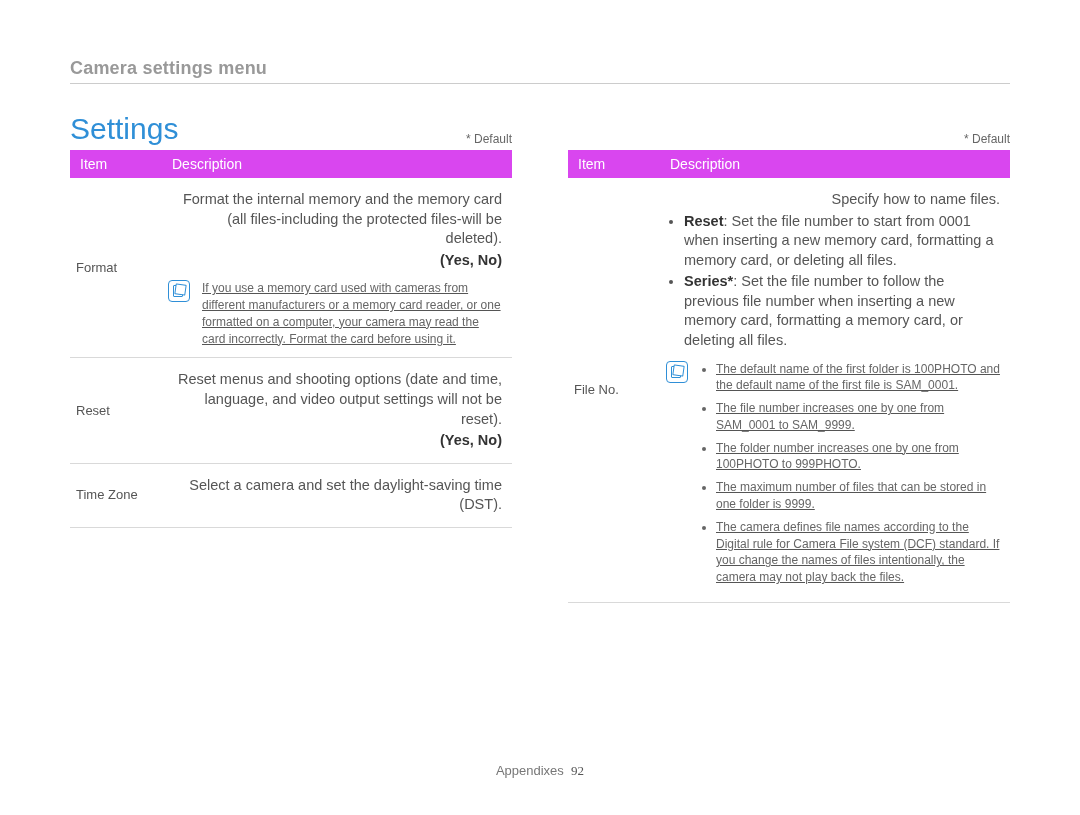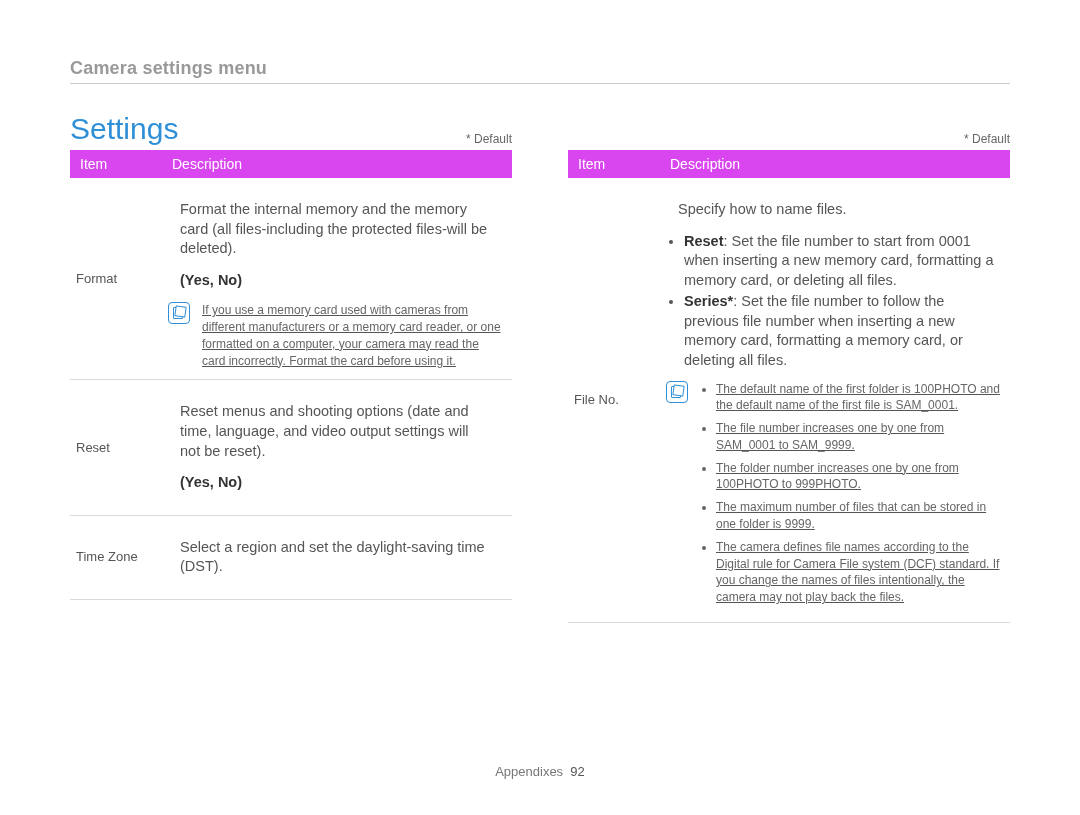--- a/index.html
+++ b/index.html
@@ -66,21 +66,21 @@
     color: #555;
     line-height: 1.35;
   }
   table.settings td.item-name {
     font-size: 13px;
     color: #555;
     vertical-align: middle;
     white-space: nowrap;
   }
   table.settings tr:last-child td { border-bottom: 1px solid #d9d9d9; }
-  .desc p { margin: 12px; }
+  .desc p { margin: 2px; text-align: right; }
   .opts { font-weight: 600; color: #333; margin-top: 2px; }
   .bold { font-weight: 600; color: #333; }
   .note-block {
     display: flex;
     margin-top: 10px;
     gap: 12px;
     align-items: flex-start;
     text-decoration: underline;
   }
   .note-icon {
@@ -124,21 +124,21 @@
   }
   ul.note-list > li { margin-bottom: 6px; }
   .footer {
     position: absolute;
     bottom: 36px;
     left: 0; right: 0;
     text-align: center;
     font-size: 13px;
     color: #777;
   }
-  .footer .pnum { color: #555; }
+  .footer .pnum { color: #555; font-family: Liberation Serif, serif; }
 </style>
 </head>
 <body>
 
 <div class="breadcrumb">Camera settings menu</div>
 <hr class="hr-top">
 
 <h1 class="heading">Settings</h1>
 
 <div class="columns">
@@ -167,21 +167,21 @@
         <tr>
           <td class="item-name">Reset</td>
           <td class="desc">
             <p>Reset menus and shooting options (date and time, language, and video output settings will not be reset).</p>
             <p class="opts">(Yes, No)</p>
           </td>
         </tr>
         <tr>
           <td class="item-name">Time Zone</td>
           <td class="desc">
-            <p>Select a region and set the daylight-saving time (DST).</p>
+            <p>Select a camera and set the daylight-saving time (DST).</p>
           </td>
         </tr>
       </tbody>
     </table>
   </div>
 
   <div class="col">
     <div class="default-note">* Default</div>
     <table class="settings">
       <thead>

